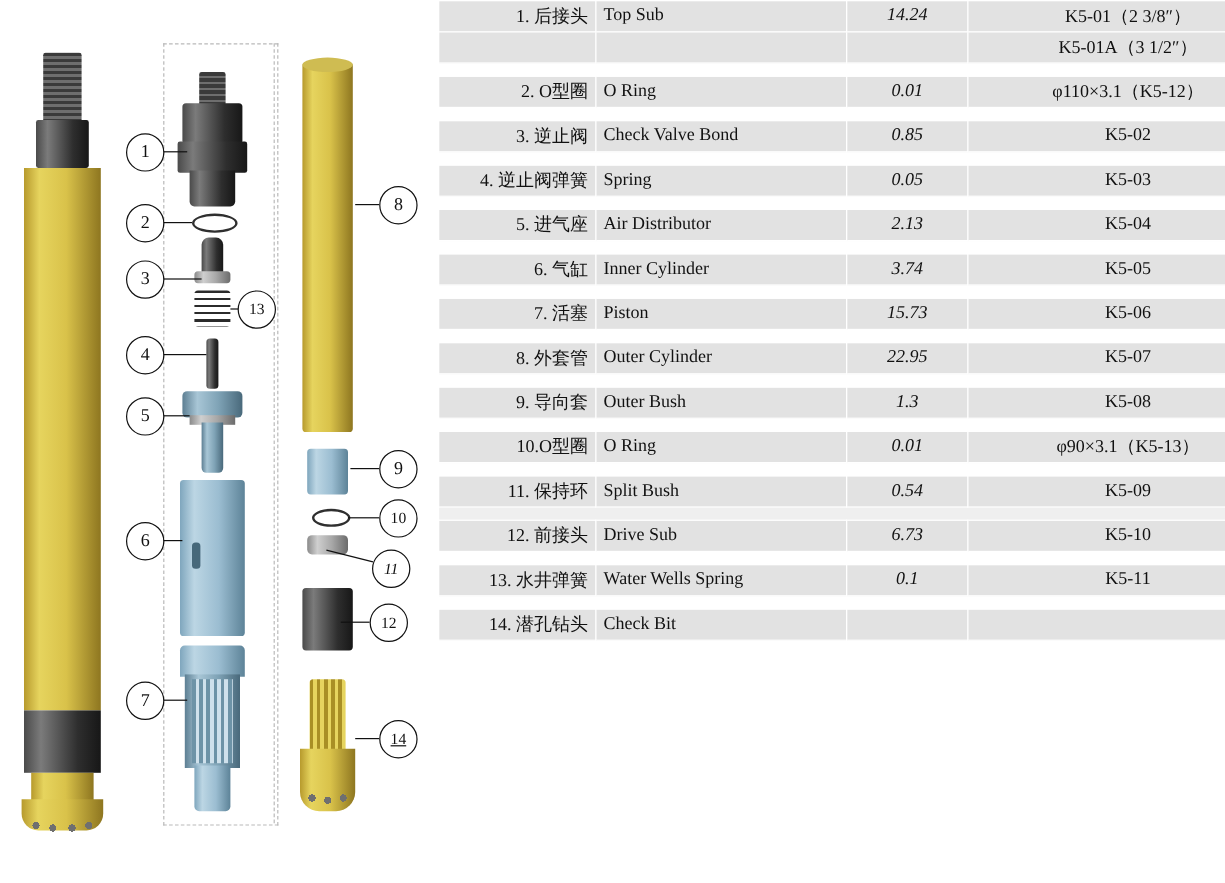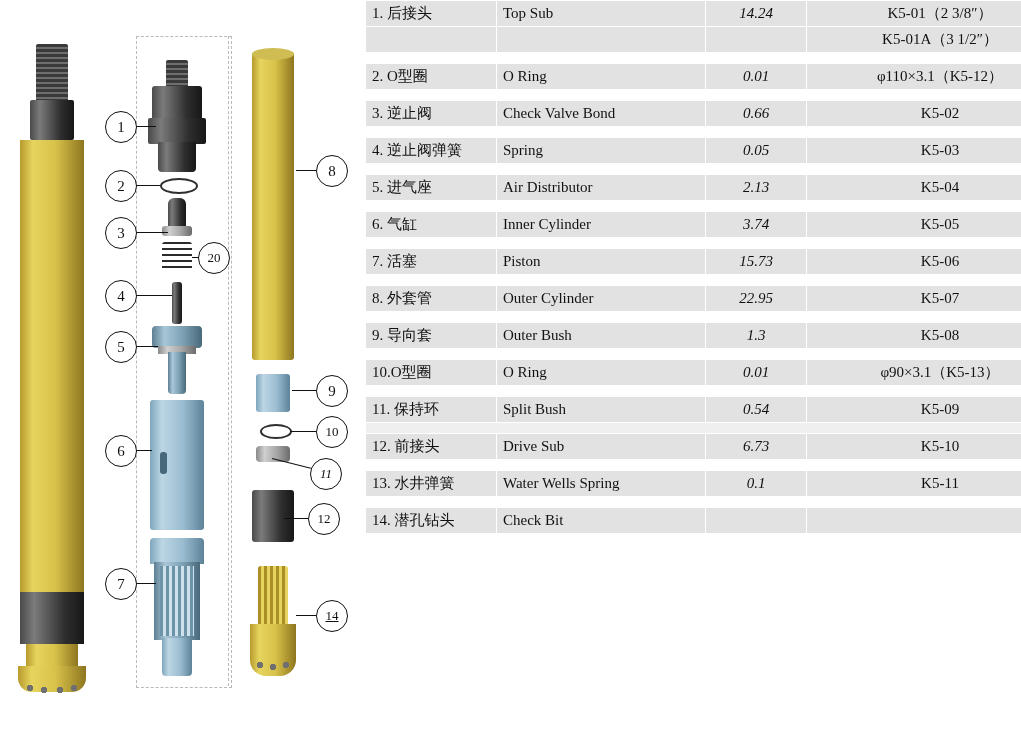--- a/index.html
+++ b/index.html
@@ -21,21 +21,21 @@
   .yel{background:linear-gradient(to right,#b79a2d 0%,#e6d45e 20%,#d9c24a 55%,#8e7620 100%);}
   .blu{background:linear-gradient(to right,#7fa6bd 0%,#bcd6e4 22%,#9bbdd1 60%,#5d8398 100%);}
   .gry{background:linear-gradient(to right,#8a8a8a 0%,#cfcfcf 25%,#a8a8a8 60%,#6b6b6b 100%);}
   .dkblu{background:linear-gradient(to right,#5d7f93 0%,#a8c6d6 25%,#7fa3b6 60%,#49697b 100%);}
 
   
   #table{position:absolute;left:365px;top:0;width:656px;height:736px;
          font-family:"Liberation Serif",serif;font-size:15px;color:#111;}
   table{border-collapse:collapse;width:656px;table-layout:fixed;}
   td{border:1px solid #ffffff;padding:0 6px;height:25px;vertical-align:middle;}
-  .c0{width:118px;}
+  .c0{width:118px;text-align:right;}
   .c1{width:196px;}
   .c2{width:88px;text-align:center;font-style:italic;}
   .c3{width:254px;text-align:center;}
   tr.band td{background:#e2e2e2;}
   tr.gap td{background:#ffffff;height:10px;border:none;}
   tr.gapg td{background:#efefef;height:10px;border:none;}
 </style>
 </head>
 <body>
 
@@ -149,21 +149,21 @@
     <div class="callout" style="left:316px;top:416px;font-size:13px;">
         <span>10</span>
       </div>
     <div class="callout" style="left:310px;top:458px;font-size:13px;font-style:italic;">
         <span>11</span>
       </div>
     <div class="callout" style="left:308px;top:503px;font-size:13px;">
         <span>12</span>
       </div>
     <div class="callout" style="left:198px;top:242px;font-size:13px;">
-        <span>20</span>
+        <span>13</span>
       </div>
     <div class="callout" style="left:316px;top:600px;font-size:13px;text-decoration:underline;">
         <span>14</span>
       </div>
   </div>
 
   <div id="table">
     <table>
       <tbody>
 
@@ -189,21 +189,21 @@
           <td class="c2">0.01</td>
           <td class="c3">φ110×3.1（K5-12）</td>
         </tr>
         <tr class="gap">
             <td colspan="4"></td>
           </tr>
 
         <tr class="band">
           <td class="c0"><span>3.</span> <span>逆止阀</span></td>
           <td class="c1">Check Valve Bond</td>
-          <td class="c2">0.66</td>
+          <td class="c2">0.85</td>
           <td class="c3">K5-02</td>
         </tr>
         <tr class="gap">
             <td colspan="4"></td>
           </tr>
 
         <tr class="band">
           <td class="c0"><span>4.</span> <span>逆止阀弹簧</span></td>
           <td class="c1">Spring</td>
           <td class="c2">0.05</td>

